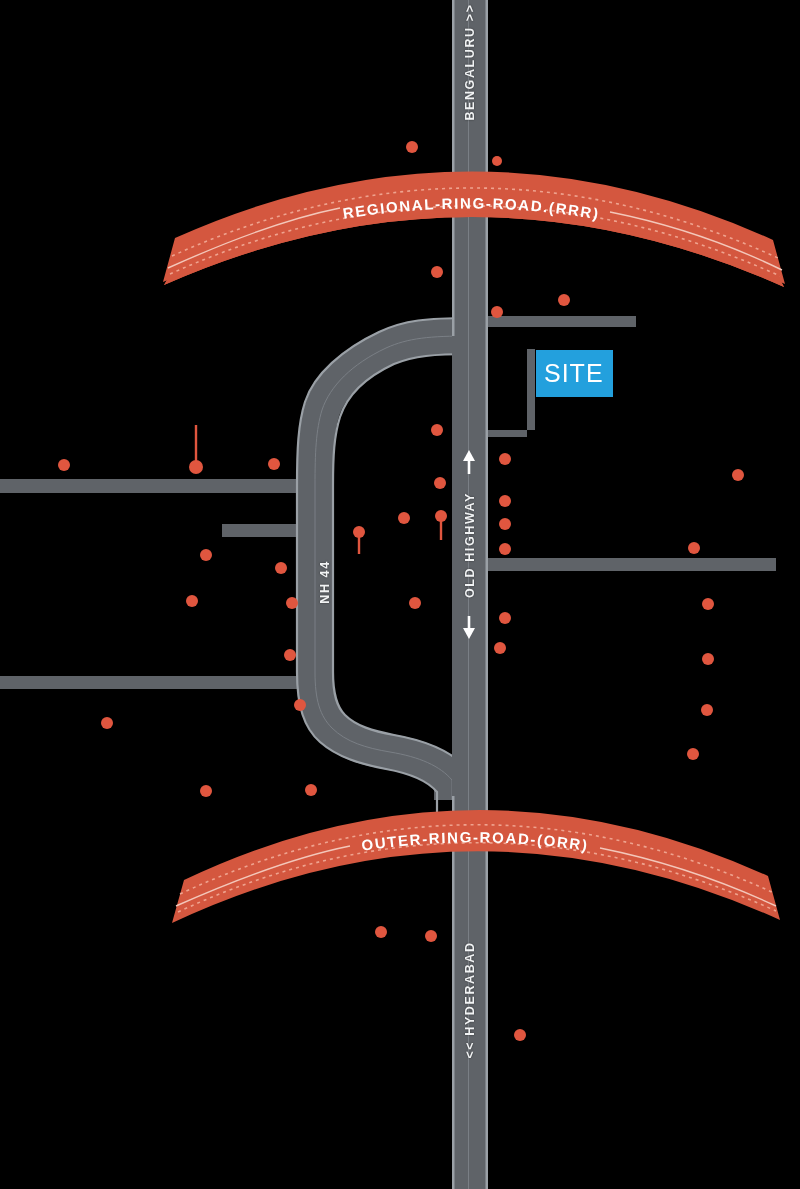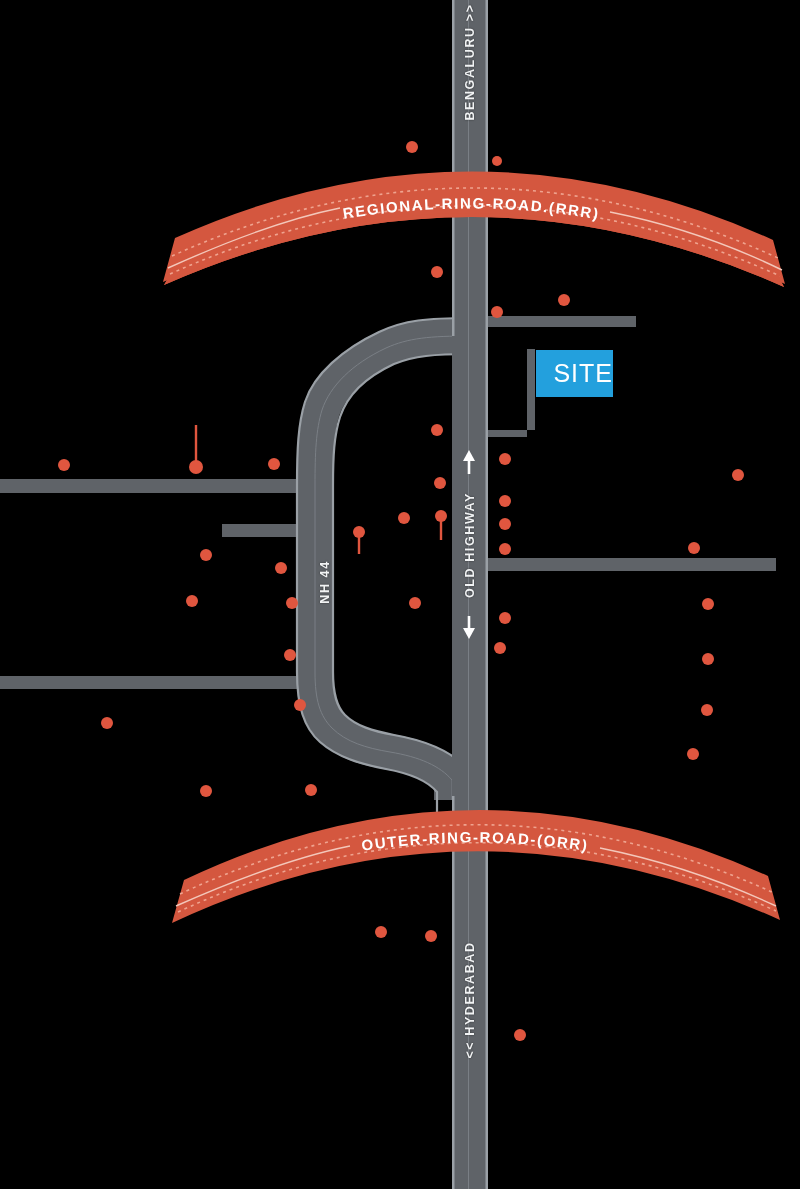--- a/index.html
+++ b/index.html
@@ -61,21 +61,21 @@
 
   .site-box {
     position: absolute;
     left: 536px;
     top: 350px;
     width: 77px;
     height: 47px;
     background: #23a0dd;
     display: flex;
     align-items: center;
-    justify-content: flex-end;
+    justify-content: flex-start;
   }
   .site-box .site-label {
     color: #ffffff;
     font-family: "Liberation Sans", sans-serif;
     font-size: 25px;
     font-weight: 400;
     letter-spacing: 1px;
     padding-left: 8px;
     line-height: 1;
   }

